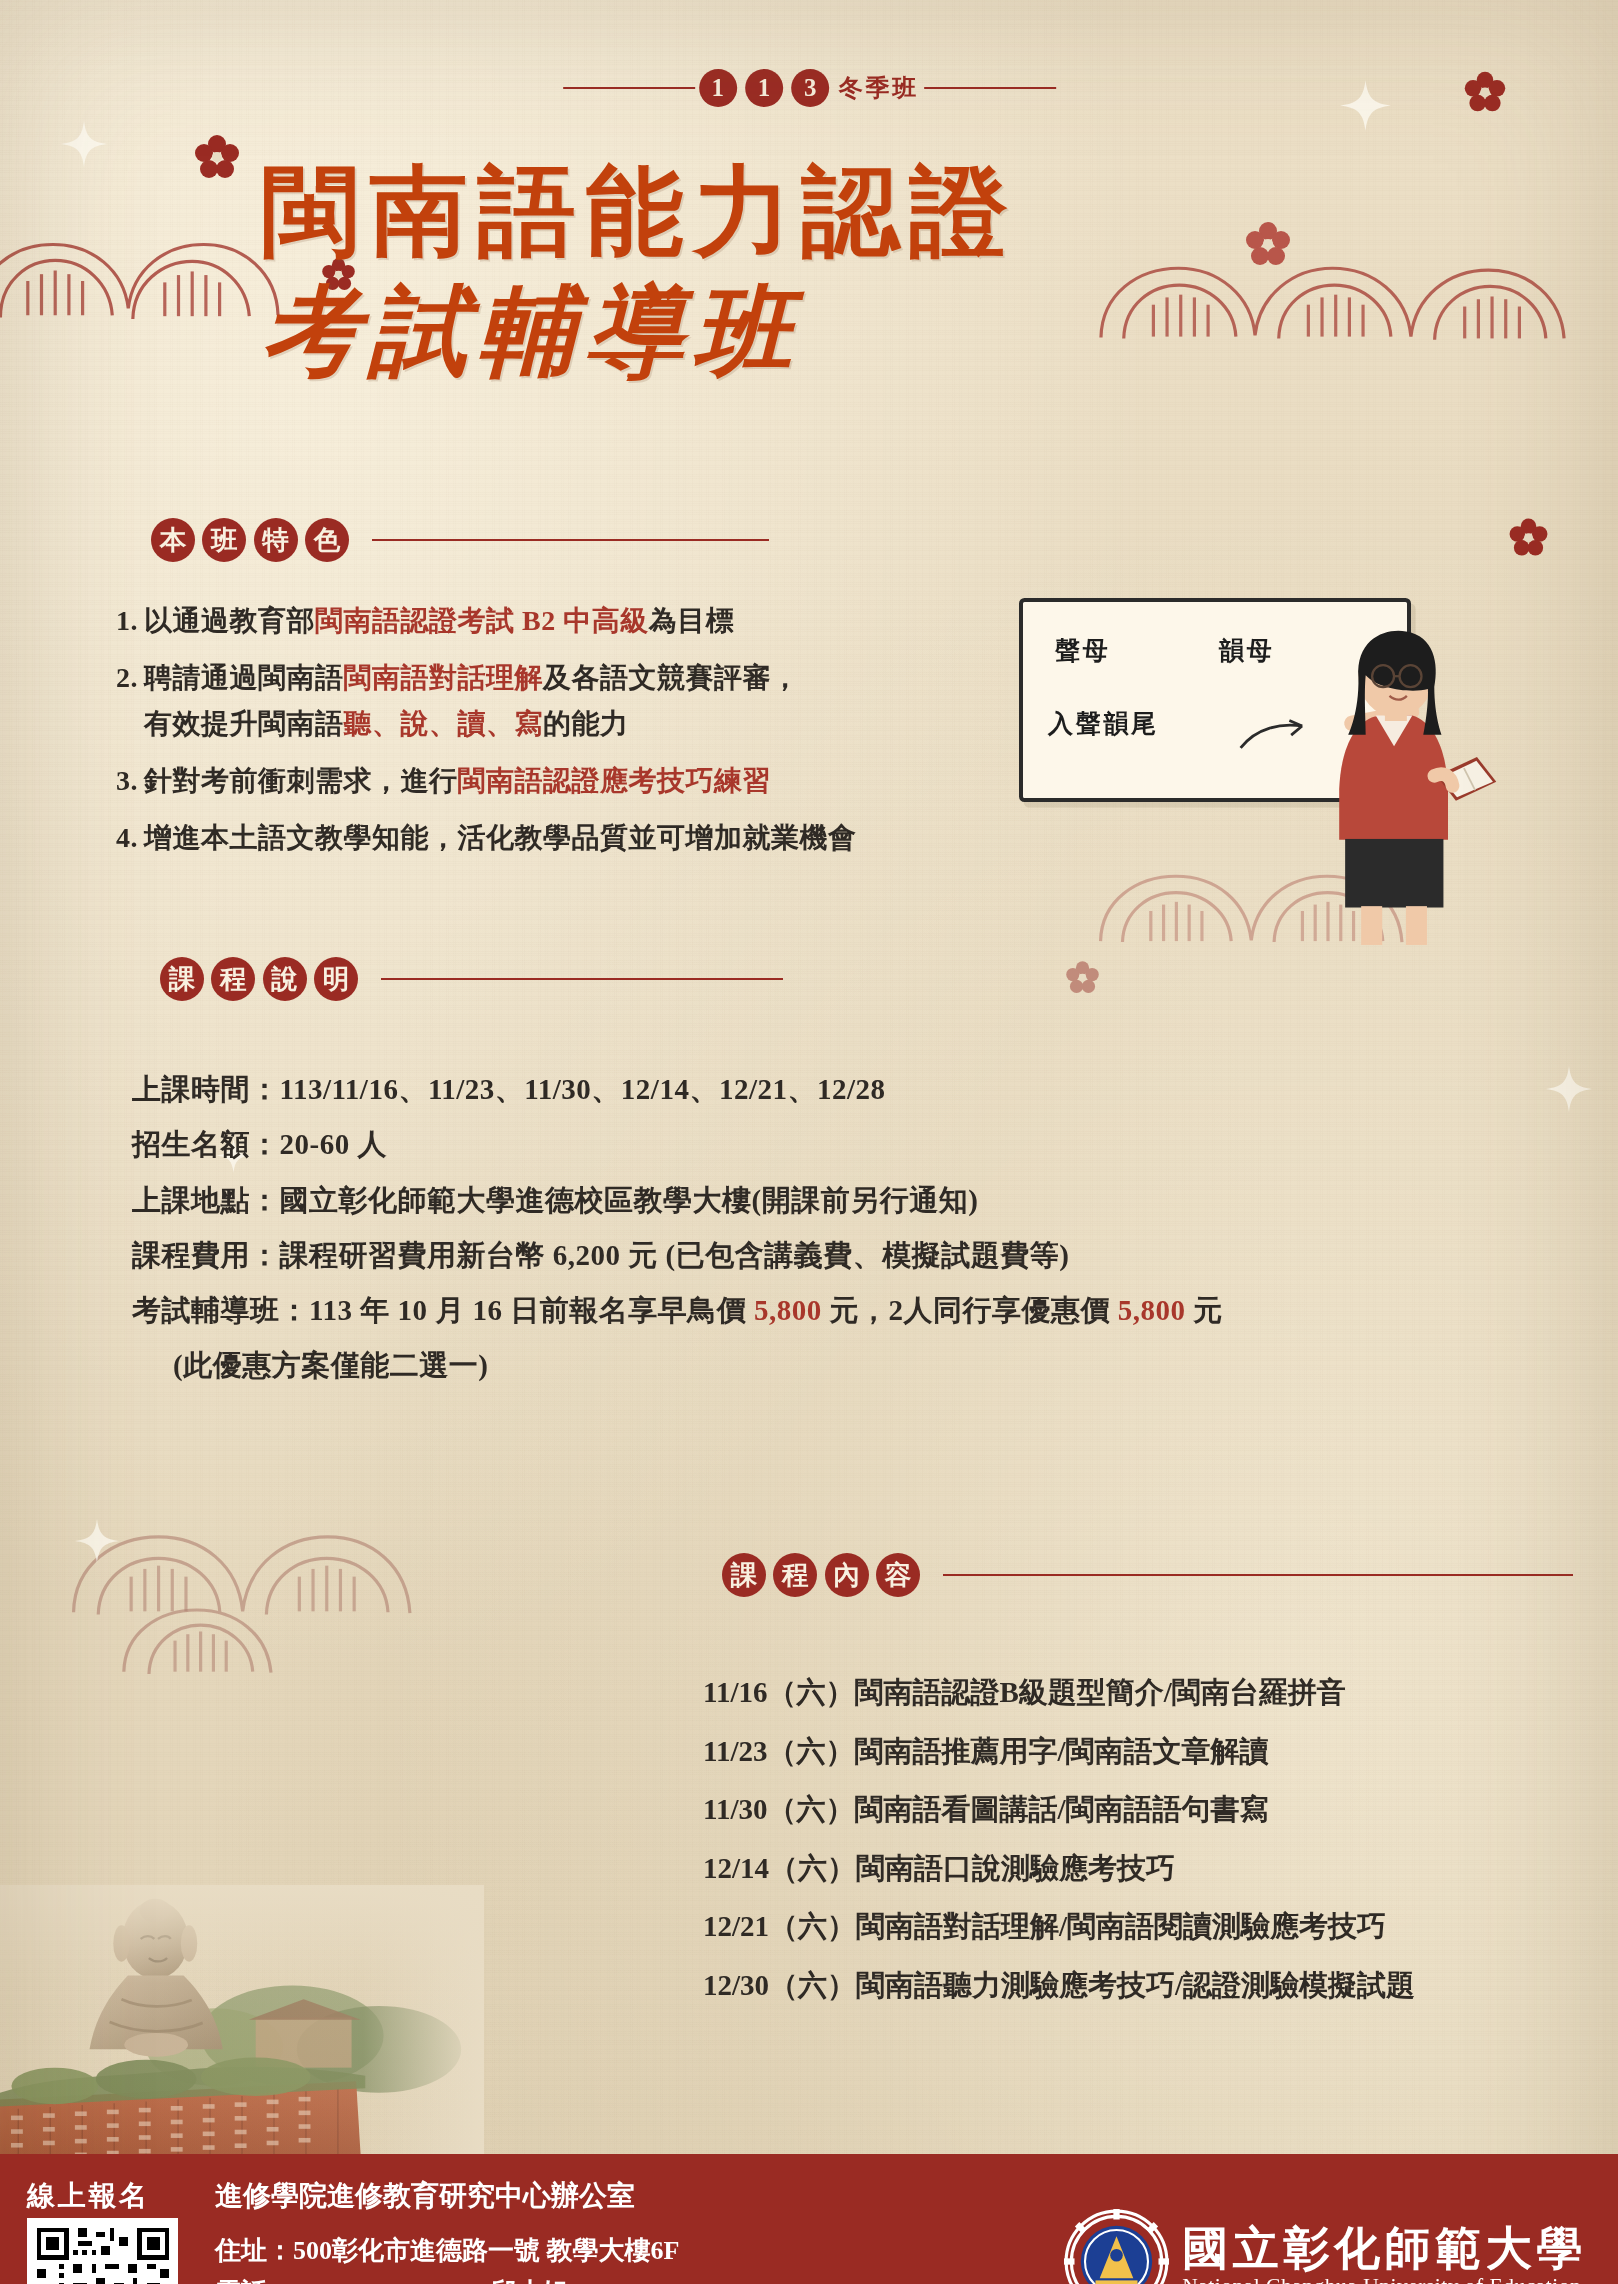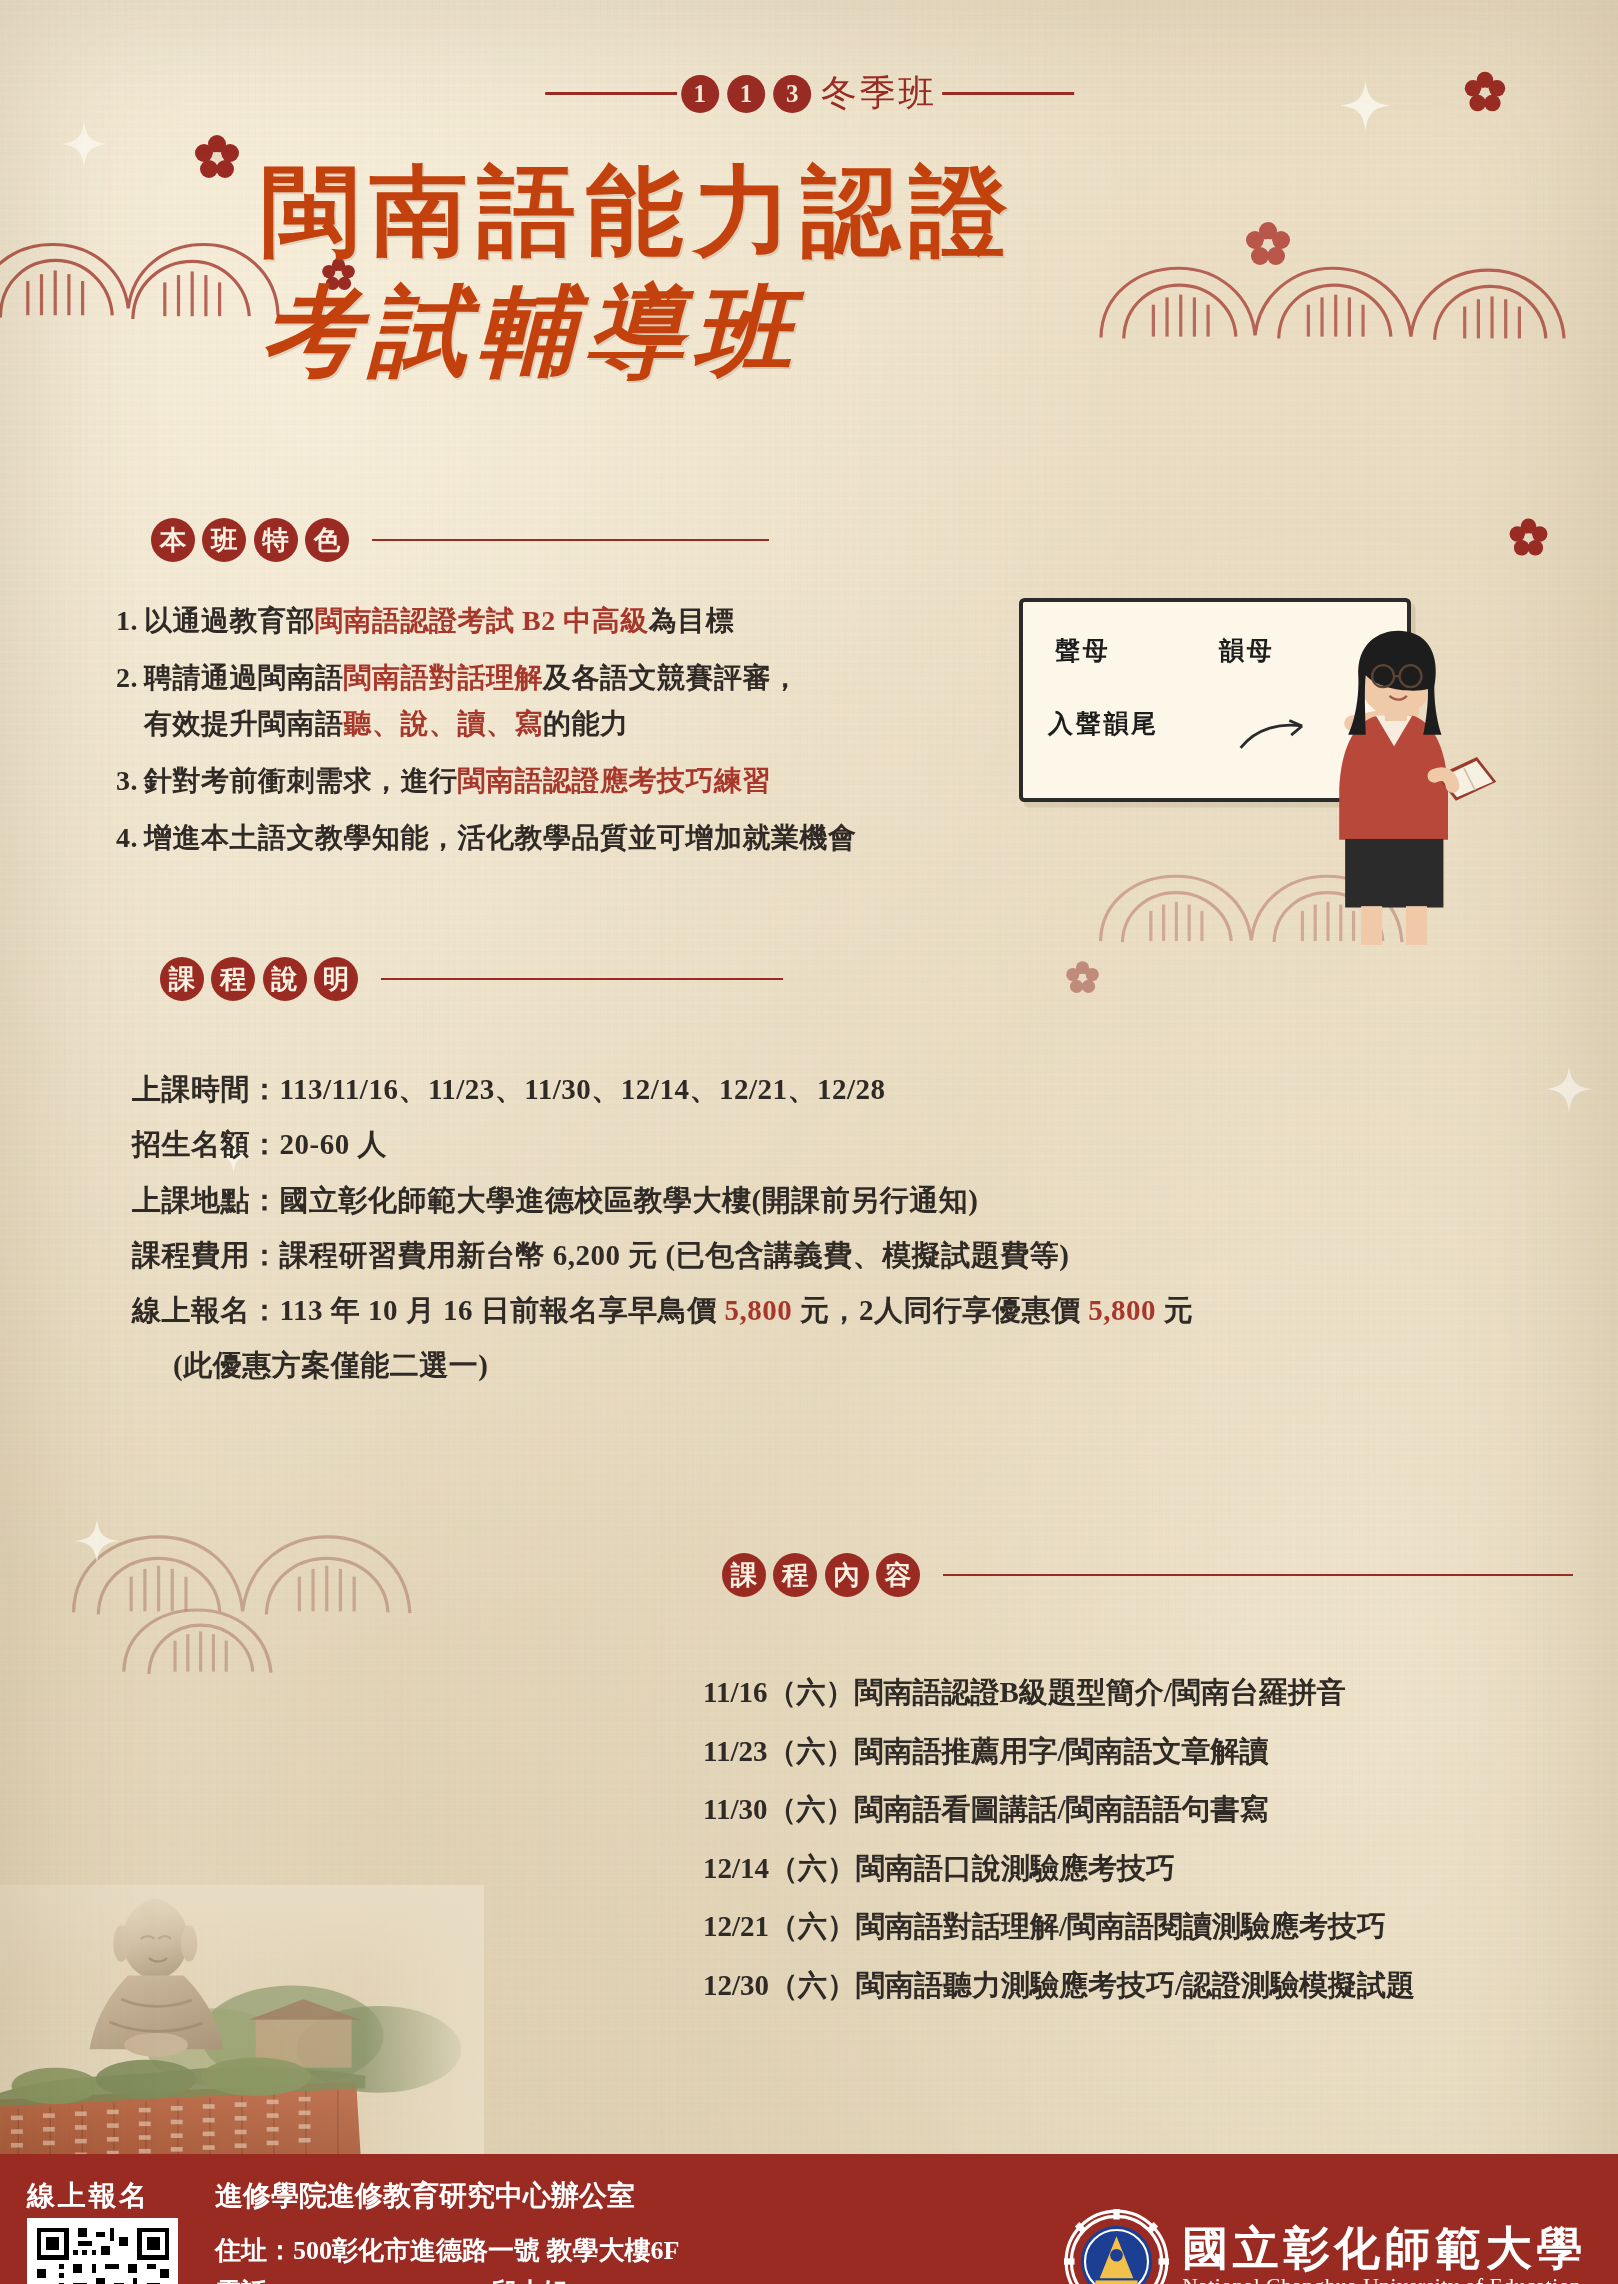--- a/index.html
+++ b/index.html
@@ -43,21 +43,21 @@
   #header{position:absolute;left:0;top:0;width:100%;height:493px;}
   .badge-row{position:absolute;left:50%;top:69px;transform:translateX(-50%);display:flex;align-items:center;gap:0;}
   .badge-line{width:132px;height:2.3px;background:#9a2b23;}
   .circ{
     width:38px;height:38px;border-radius:50%;
     background:#9a2b23;color:#f6eddc;
     display:flex;align-items:center;justify-content:center;
     font-size:25px;font-weight:bold;margin:0 4.1px;
     font-family:"Liberation Serif",serif;
   }
-  .badge-txt{color:#9a2b23;font-size:36px;font-weight:normal;margin:0 5.5px;letter-spacing:2.7px;}
+  .badge-txt{color:#9a2b23;font-size:24px;font-weight:bold;margin:0 5.5px;letter-spacing:2.7px;}
 
   .main-title{
     position:absolute;left:50%;transform:translateX(-50%);
     top:153px;width:1096px;
     color:#c2410c;
     font-size:98px;line-height:1.22;
     font-weight:bold;letter-spacing:10px;
     font-family:"Liberation Serif",serif;
     text-shadow:1.8px 2.3px 0 rgba(130,90,60,.18);
   }
@@ -444,21 +444,21 @@
   <div class="row">
     <span>招生名額：</span><span>20-60 人</span>
   </div>
   <div class="row">
     <span>上課地點：</span><span>國立彰化師範大學進德校區教學大樓(開課前另行通知)</span>
   </div>
   <div class="row">
     <span>課程費用：</span><span>課程研習費用新台幣 6,200 元 (已包含講義費、模擬試題費等)</span>
   </div>
   <div class="row">
-    <span>線上報名：</span><span>113 年 10 月 16 日前報名享早鳥價 </span><span class="note">5,800</span><span> 元，2人同行享優惠價 </span><span class="note">5,800</span><span> 元</span>
+    <span>考試輔導班：</span><span>113 年 10 月 16 日前報名享早鳥價 </span><span class="note">5,800</span><span> 元，2人同行享優惠價 </span><span class="note">5,800</span><span> 元</span>
   </div>
   <div class="row indent" style="padding-left:41px;">(此優惠方案僅能二選一)</div>
 </div>
 
 <div class="sec-head" style="left:722px;top:1553px;">
   <div class="chip">課</div>
   <div class="chip">程</div>
   <div class="chip">內</div>
   <div class="chip">容</div>
   <div class="rule" style="width:630px"></div>

